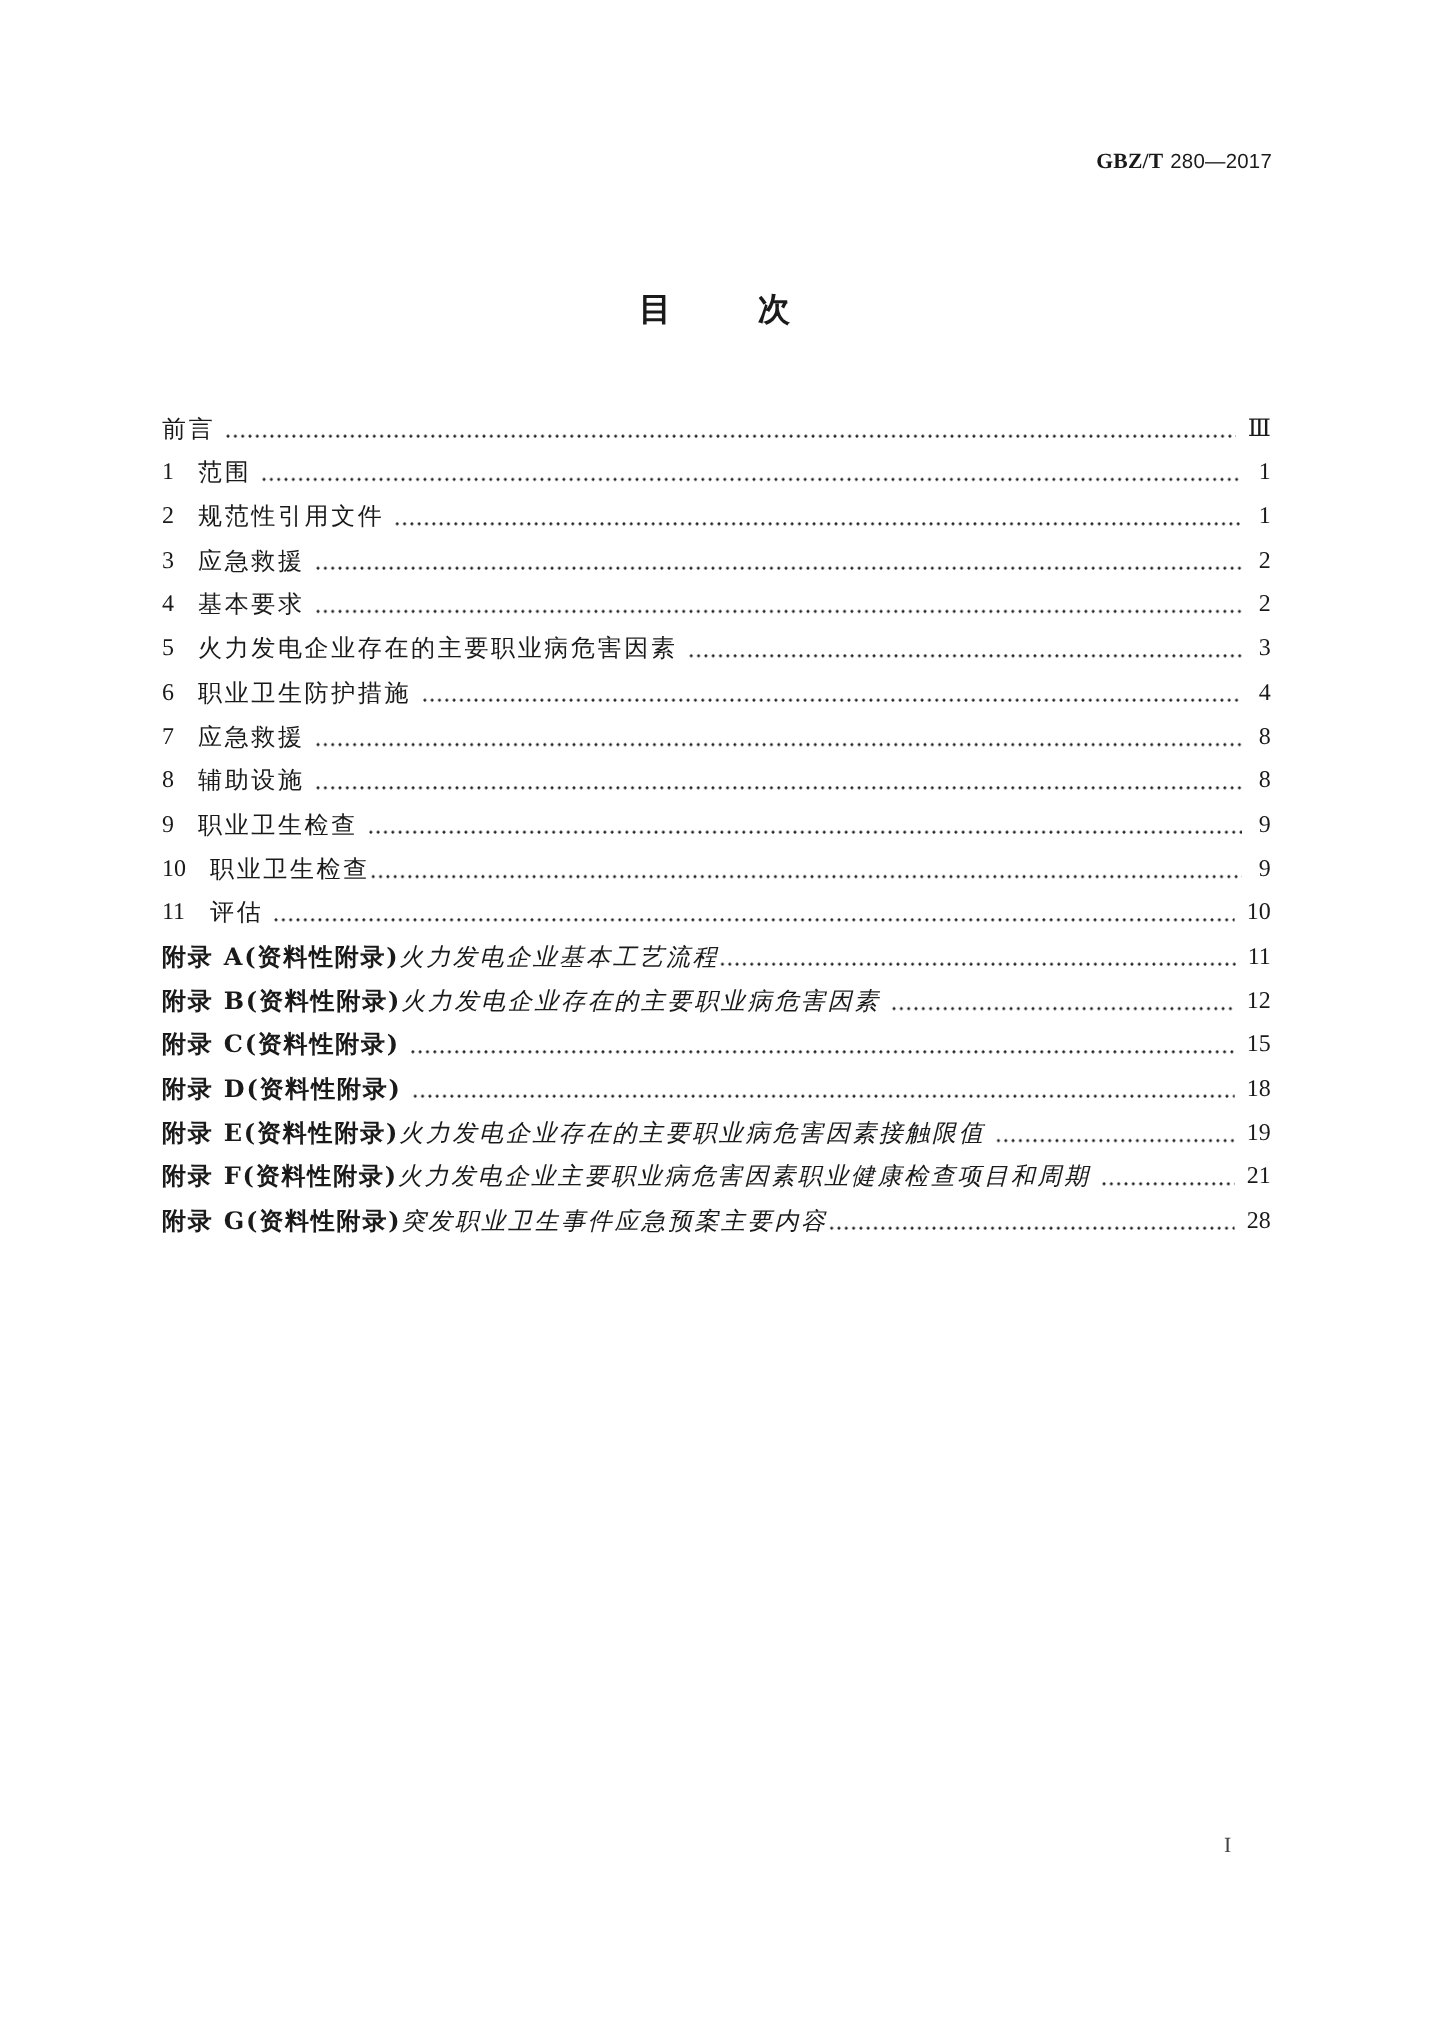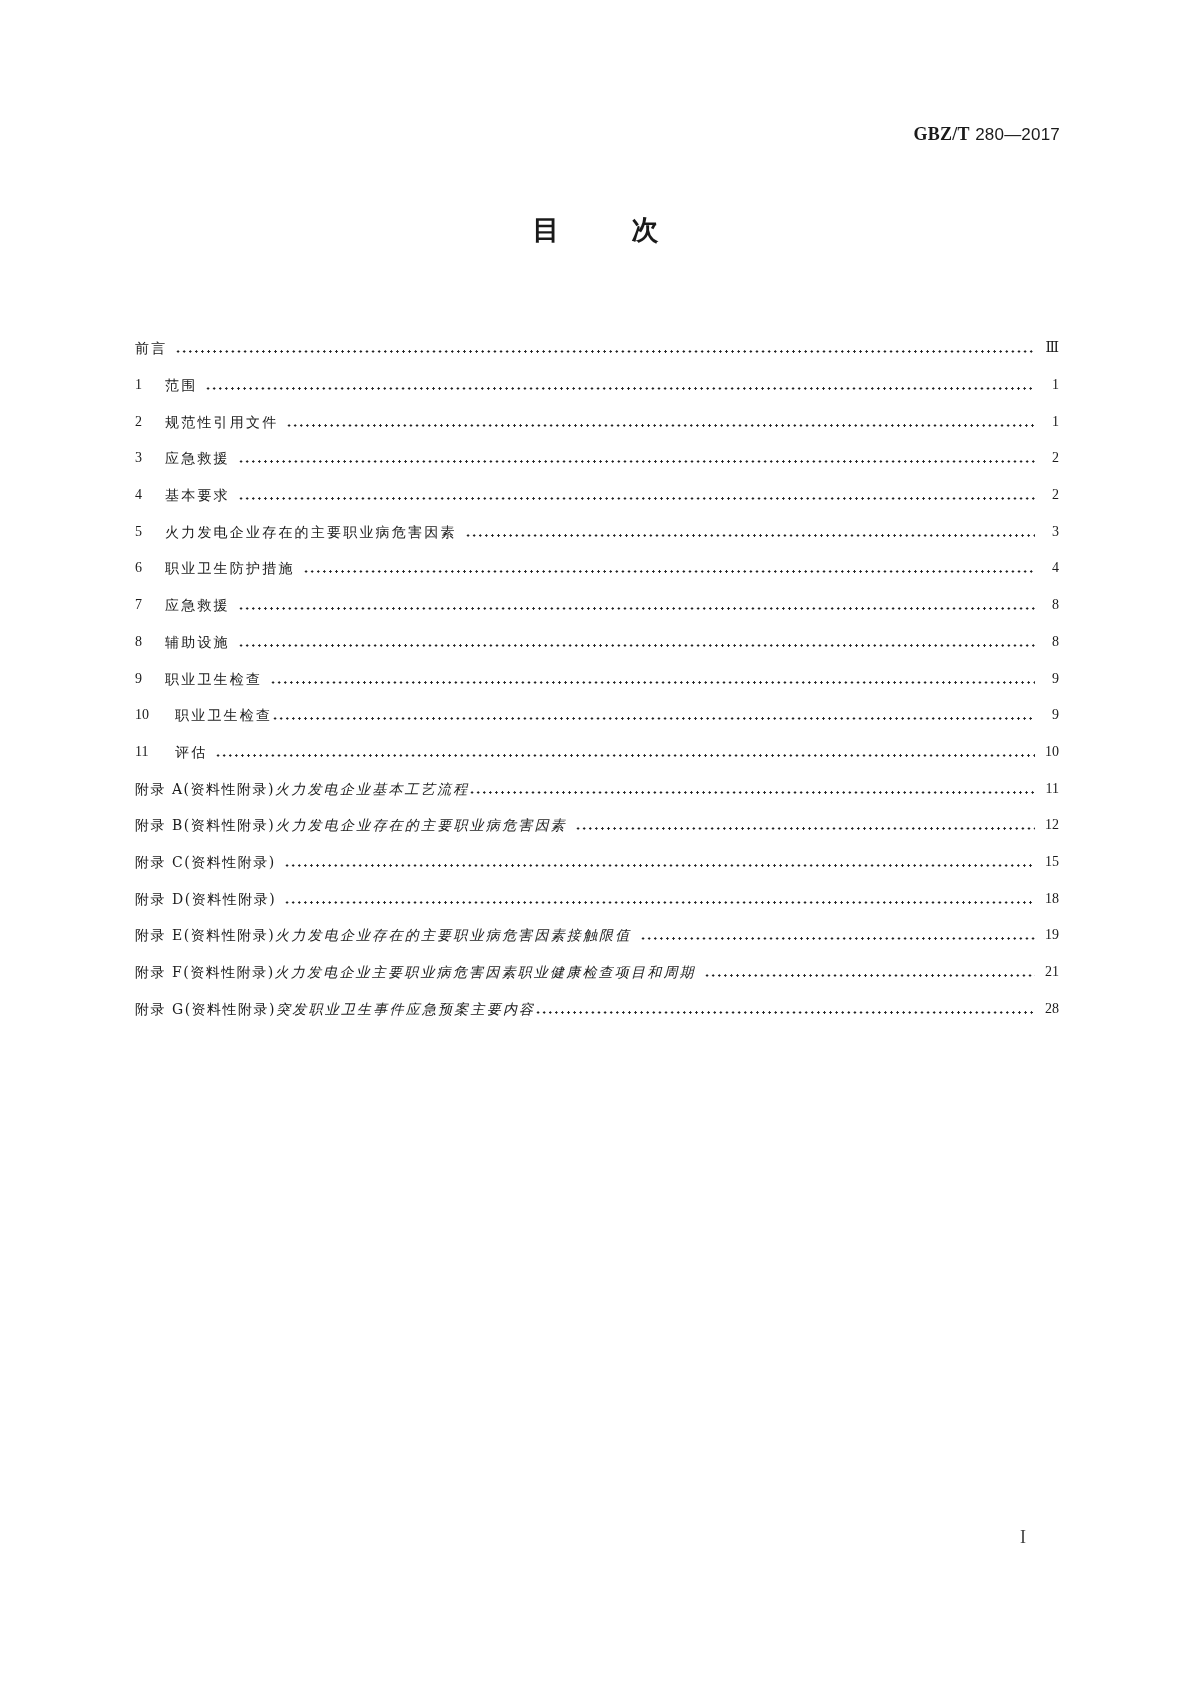--- a/index.html
+++ b/index.html
@@ -28,21 +28,21 @@
       font-weight: bold;
       font-size: 18px;
       margin-top: 20px;
     }
     .doc-code .code-num {
       font-family: "Liberation Sans", "DejaVu Sans", sans-serif;
       font-size: 17px;
     }
     .toc-title {
       position: absolute;
-      top: 212px;
+      top: 240px;
       left: 0;
       width: 1191px;
       text-align: center;
       font-family: "DejaVu Sans", "Liberation Sans", sans-serif;
       font-weight: bold;
       font-size: 27px;
       letter-spacing: 0;
     }
     .toc-title span {
       display: inline-block;
@@ -54,37 +54,38 @@
       position: absolute;
       top: 330px;
       left: 135px;
       width: 924px;
       margin: 0;
       padding: 0;
       list-style: none;
     }
     .toc-row {
       display: flex;
-      align-items: center;
+      align-items: flex-end;
       height: 36.7px;
-      font-size: 14px;
+      font-size: 20px;
       line-height: 20px;
       white-space: nowrap;
     }
     .toc-num {
       display: inline-block;
       font-family: "Liberation Serif", "DejaVu Serif", serif;
     }
     .toc-num.w1 { width: 30px; }
     .toc-num.w2 { width: 40px; }
     .toc-label {
       letter-spacing: 2.2px;
     }
     .toc-prefix {
       letter-spacing: 1.5px;
+      font-weight: bold;
     }
     .toc-appendix-title {
       letter-spacing: 2.2px;
       font-style: italic;
     }
     .leader {
       flex: 1;
       overflow: hidden;
       margin: 0 10px 0 8px;
       position: relative;

